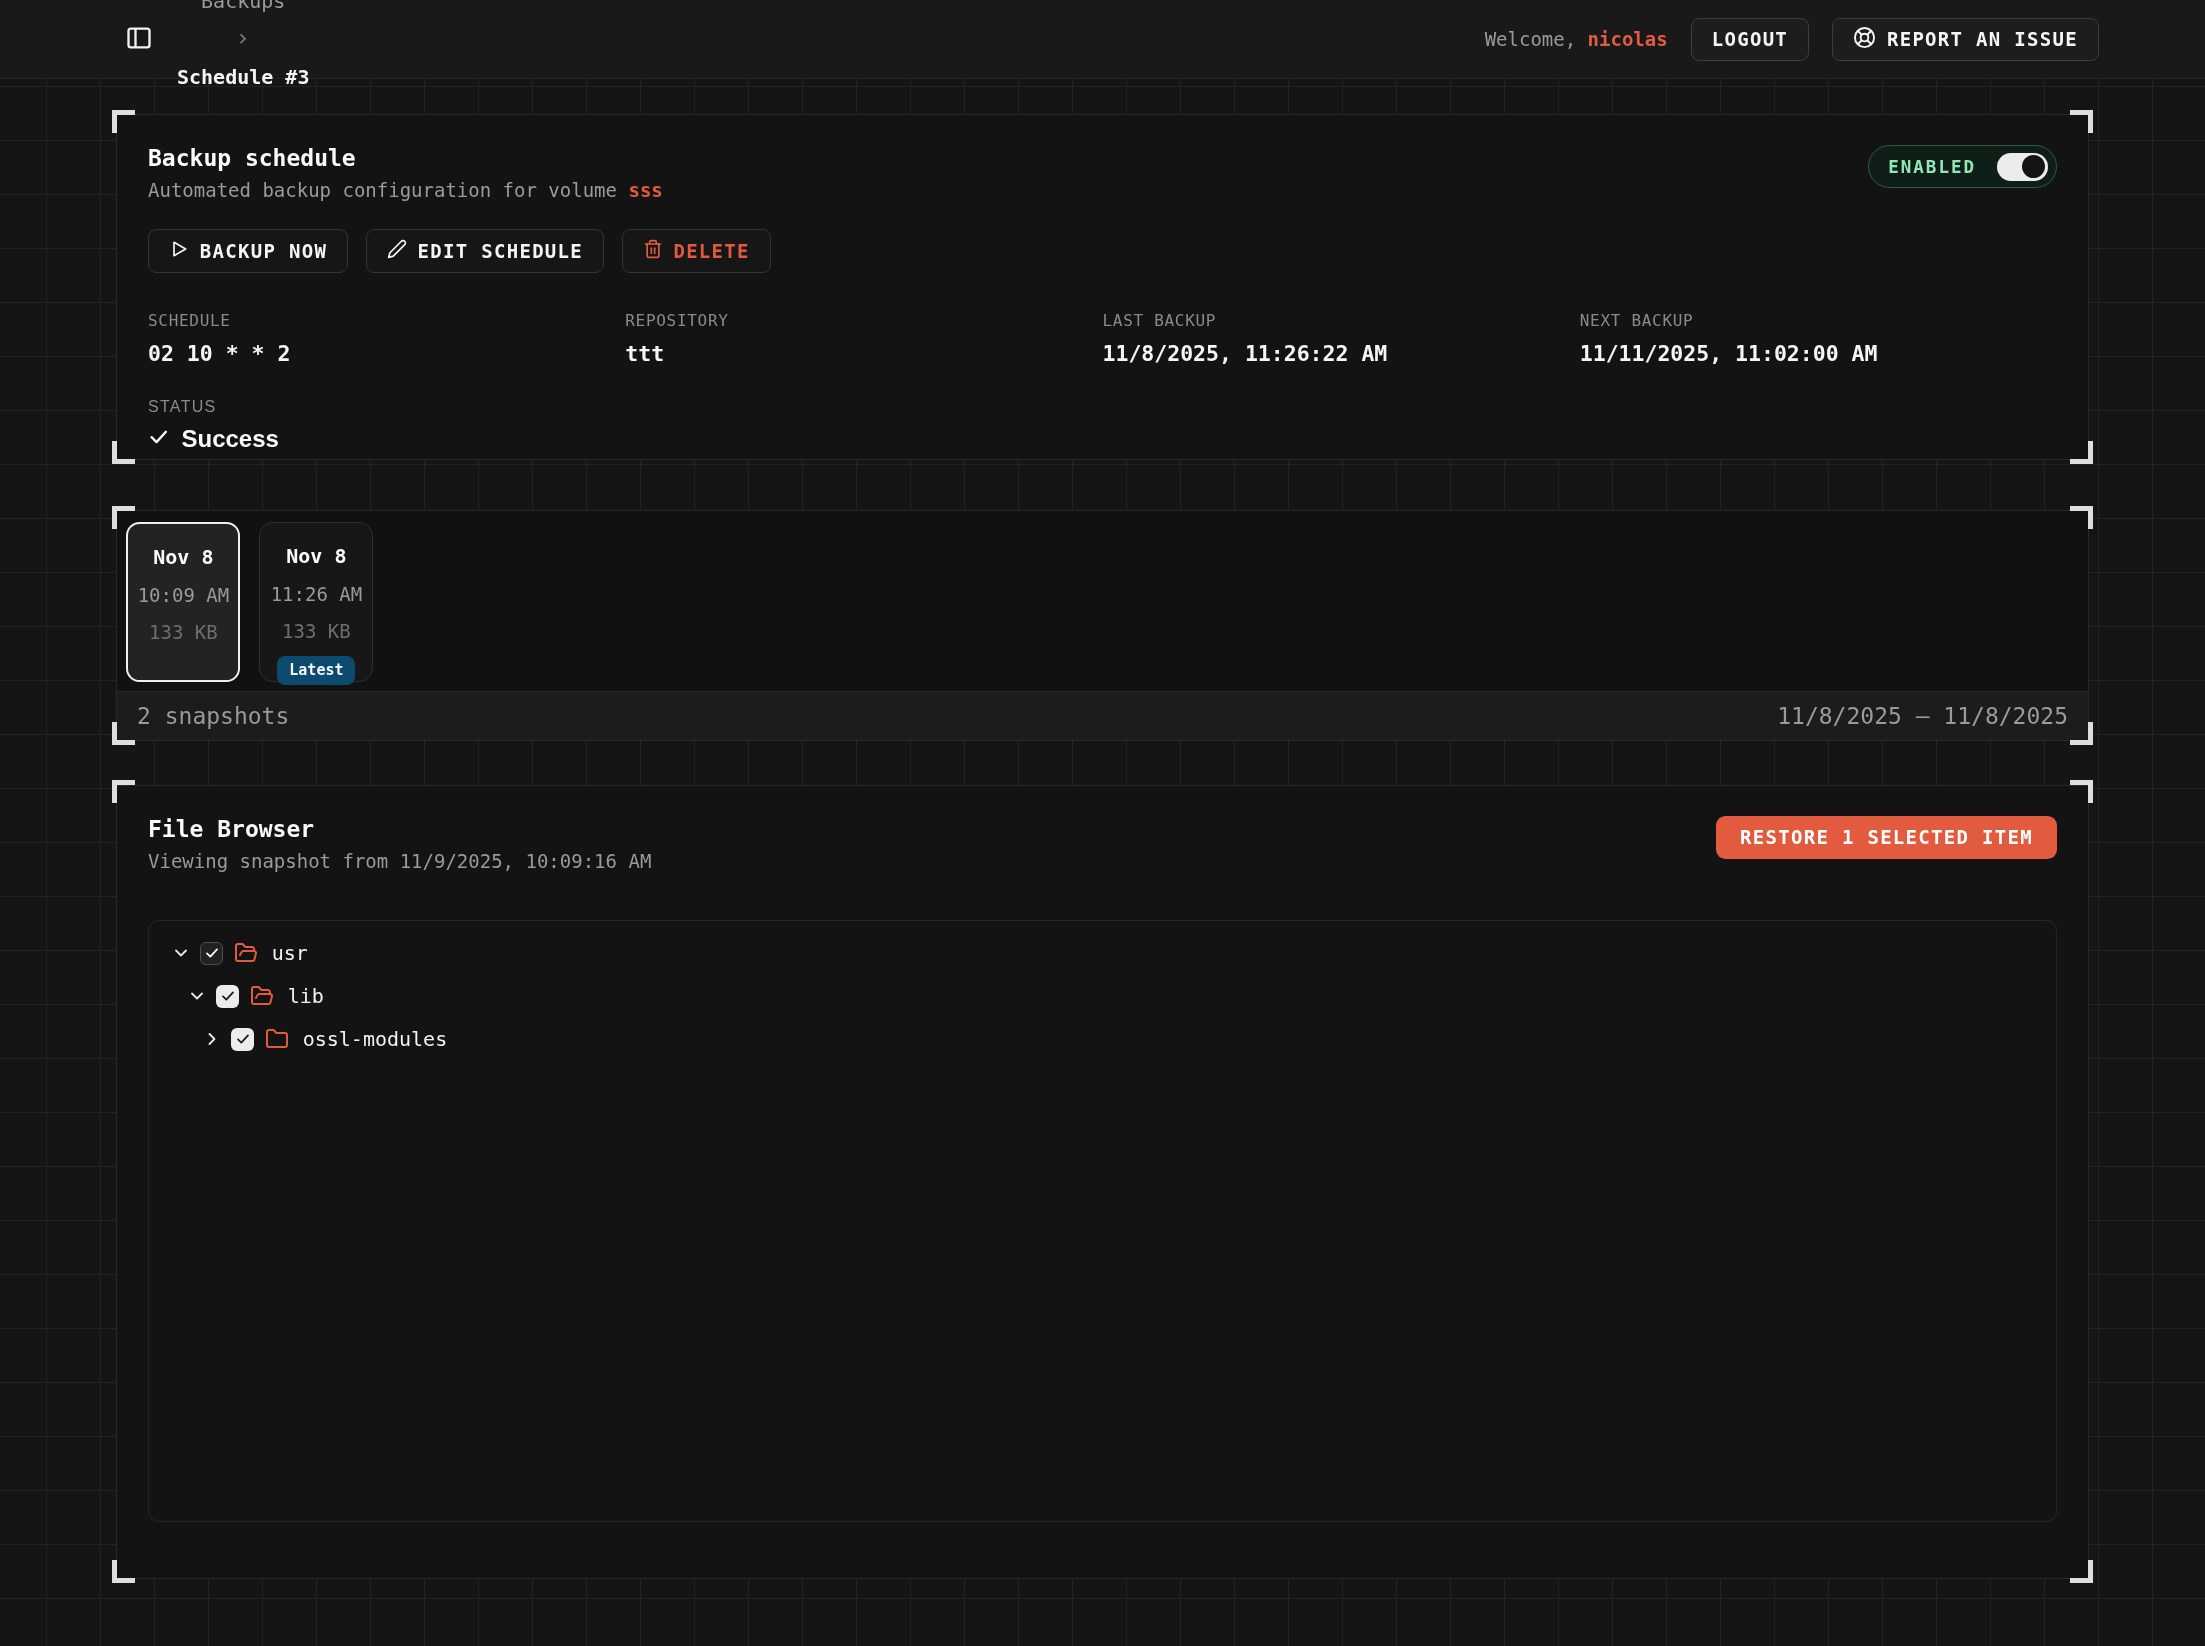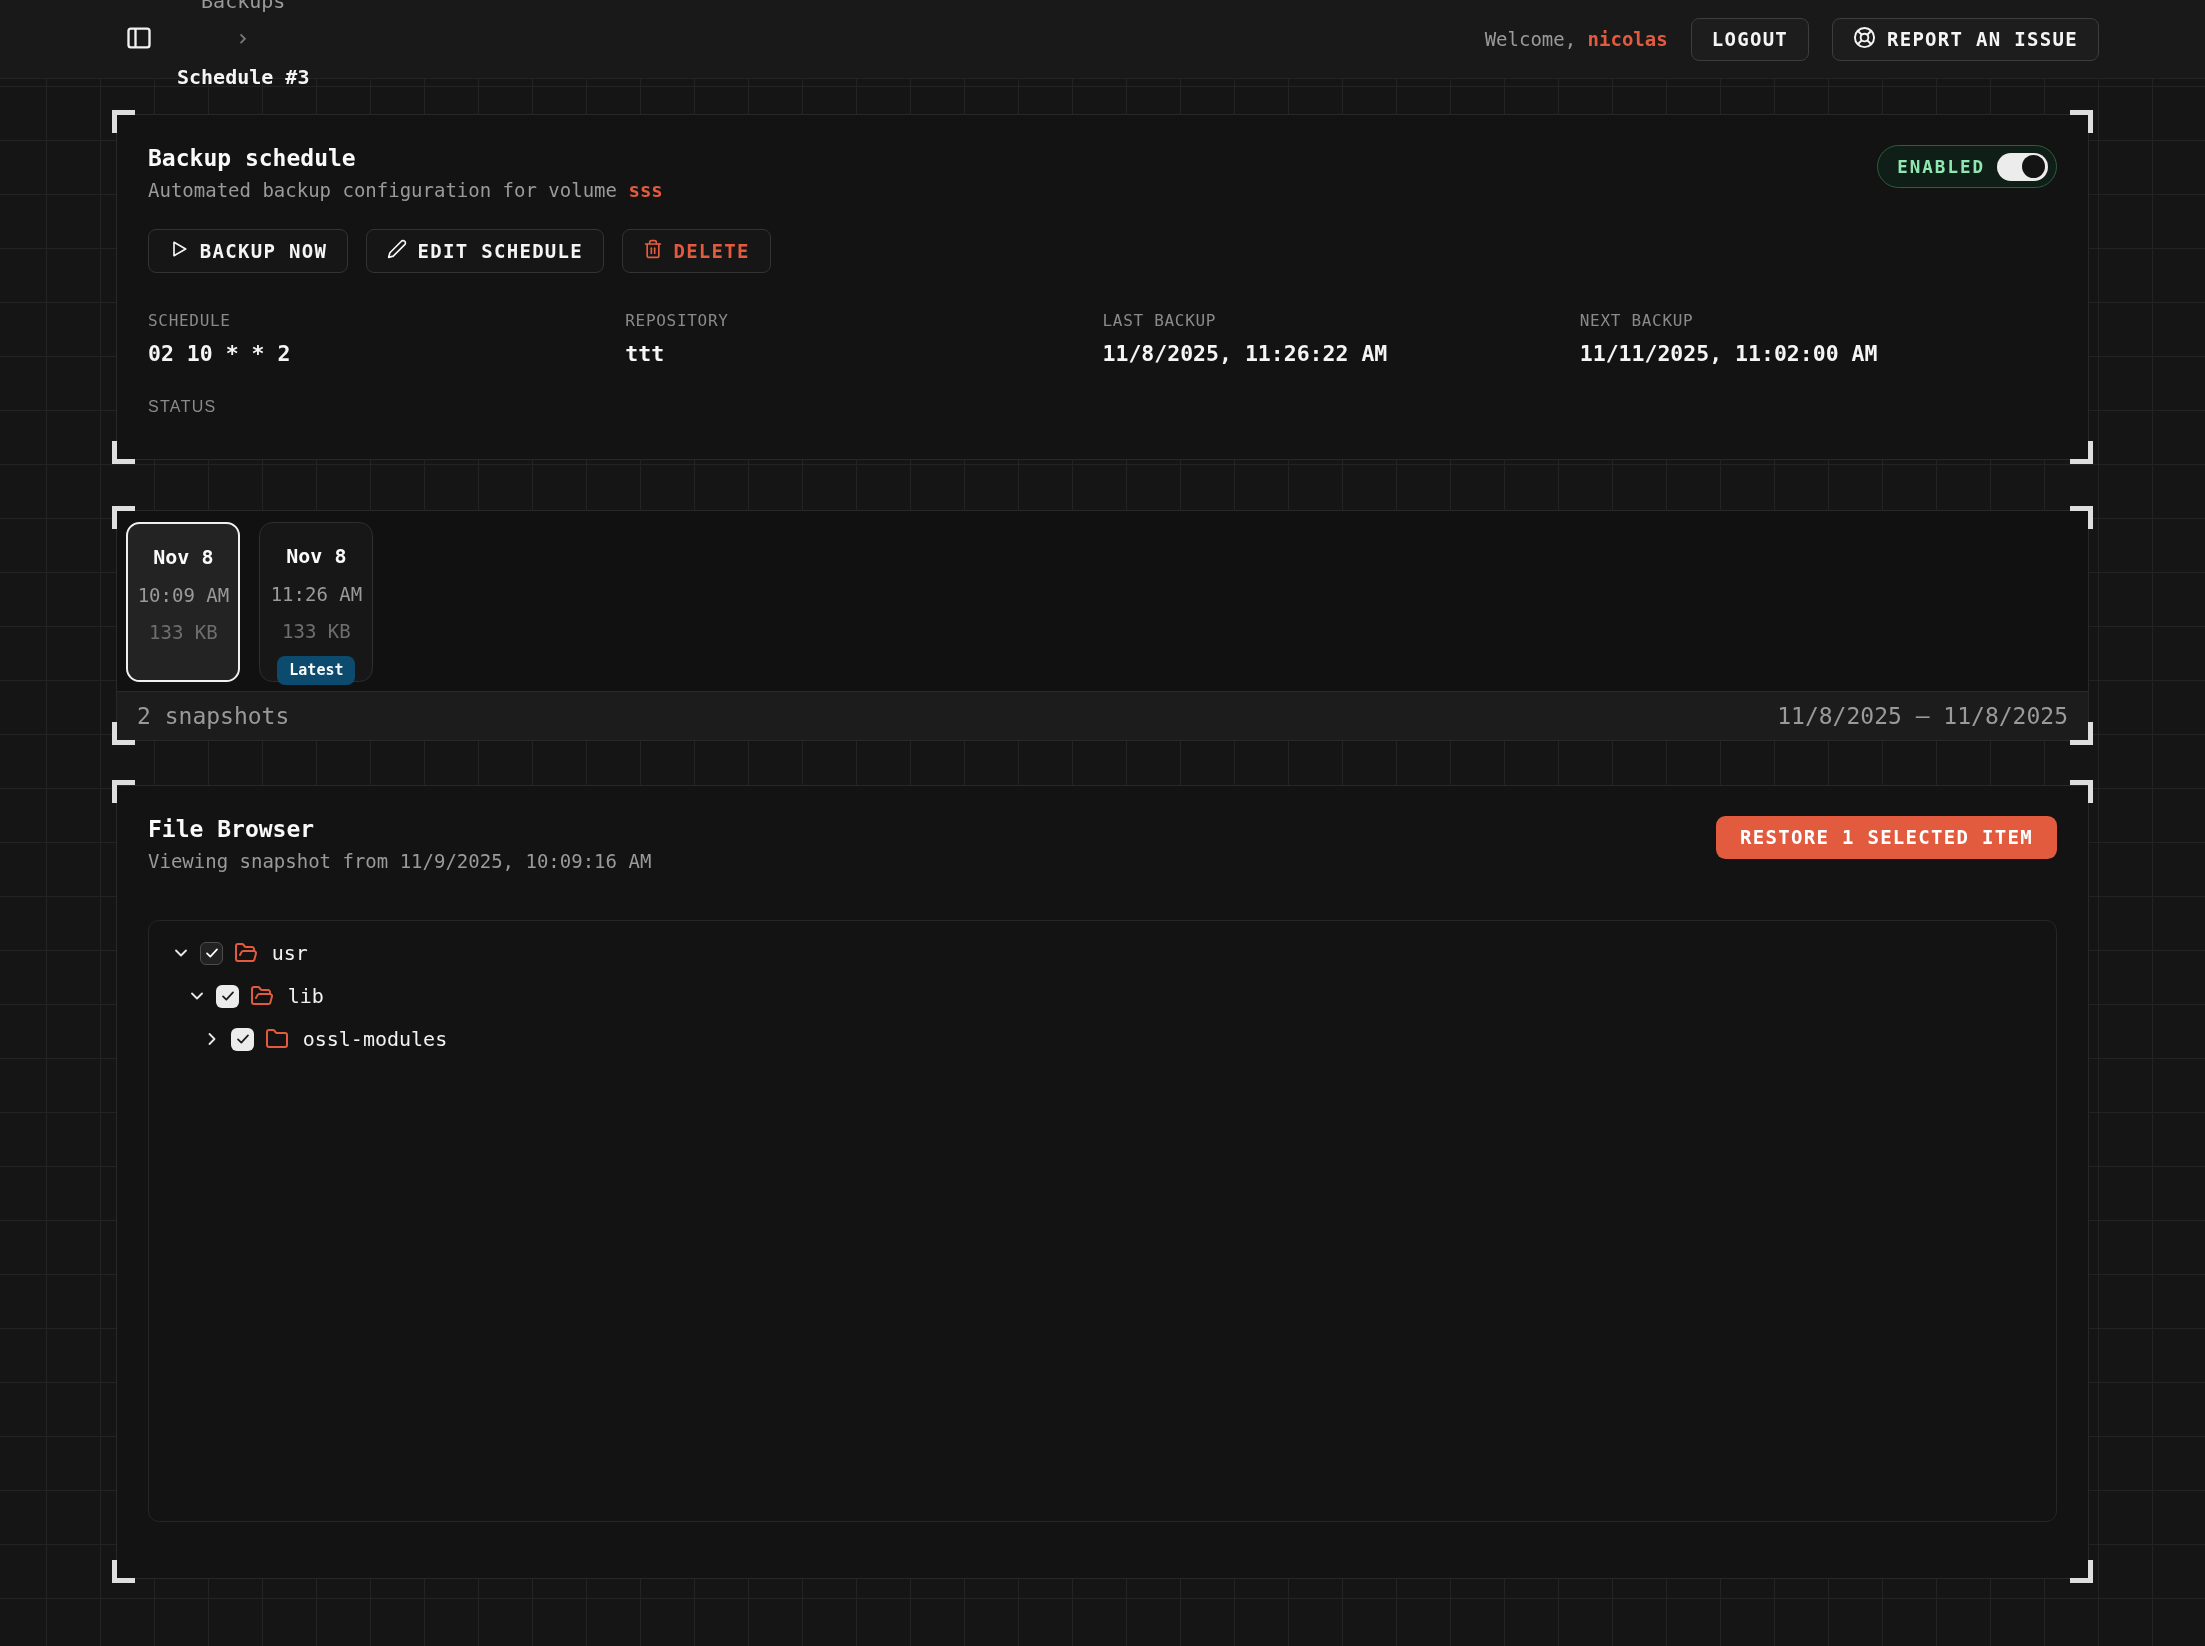--- a/index.html
+++ b/index.html
@@ -43,21 +43,21 @@
   .corner.tr { top:-5.4px; right:-5.4px; border-top:5.4px solid #dedede; border-right:5.4px solid #dedede; }
   .corner.bl { bottom:-5.4px; left:-5.4px; border-bottom:5.4px solid #dedede; border-left:5.4px solid #dedede; }
   .corner.br { bottom:-5.4px; right:-5.4px; border-bottom:5.4px solid #dedede; border-right:5.4px solid #dedede; }
   
   .sched-card { padding:30px 31px 34px 31px; height:346px; }
   .sched-head { display:flex; justify-content:space-between; align-items:flex-start; }
   .card-title { font-size:23px; font-weight:bold; color:#fafafa; }
   .card-sub { font-size:19px; color:#9a9a9a; margin-top:8px; }
   .card-sub .vol { color:#e25b3e; font-weight:bold; }
   .enabled-pill {
-    display:flex; align-items:center; gap:12px;
+    display:flex; align-items:center; gap:21px;
     background:#0f1f17; border:1.3px solid #2c5e3f; border-radius:672px;
     padding:6.7px 8px 6.7px 19px; cursor:pointer;
   }
   .enabled-label { color:#8fe7b1; font-size:17.5px; font-weight:bold; letter-spacing:2px; }
   .switch { width:51px; height:28px; border-radius:672px; background:#ececec; position:relative; }
   .knob { position:absolute; top:2.7px; right:2.7px; width:23px; height:23px; border-radius:50%; background:#141414; }
   .actions { display:flex; gap:17.5px; margin-top:28px; }
   .actions .btn { background:#161616; border-color:#333; height:44px; }
   .btn.danger { color:#e25b3e;align-items:center; }
   .fields { display:grid; grid-template-columns:repeat(4,1fr); margin-top:38px; }
@@ -205,20 +205,26 @@
         <div class="field-value">11/8/2025, 11:26:22 AM</div>
       </div>
       <div>
         <div class="field-label">NEXT BACKUP</div>
         <div class="field-value">11/11/2025, 11:02:00 AM</div>
       </div>
     </div>
 
     <div class="status-block">
       <div class="field-label sans">STATUS</div>
+      <div class="status-value">
+        <span><svg width="21.5" height="21.5" viewBox="0 0 24 24" fill="none" stroke="currentColor" stroke-width="2.6" stroke-linecap="round" stroke-linejoin="round">
+              <polyline points="4 12.5 9.5 18 20 6.5"></polyline>
+            </svg></span>
+        <span>Success</span>
+      </div>
     </div>
   </div>
 
   <div class="section snaps">
     <div class="corner tl"></div>
     <div class="corner tr"></div>
     <div class="corner bl"></div>
     <div class="corner br"></div>
 
     <div class="snap-row">

